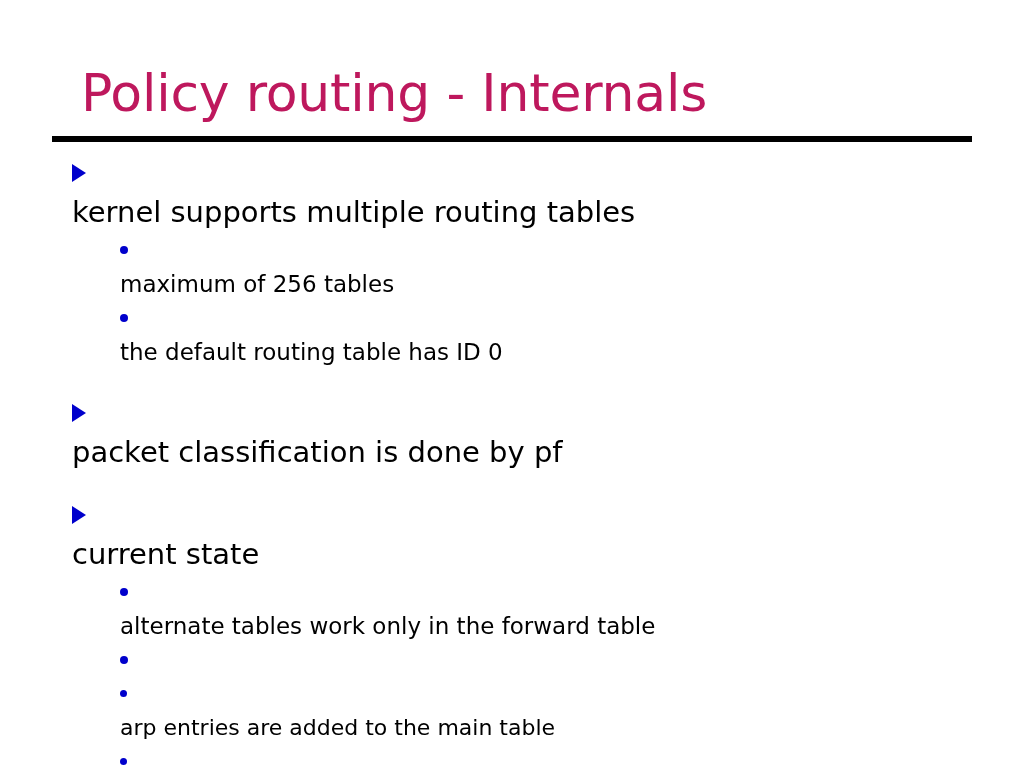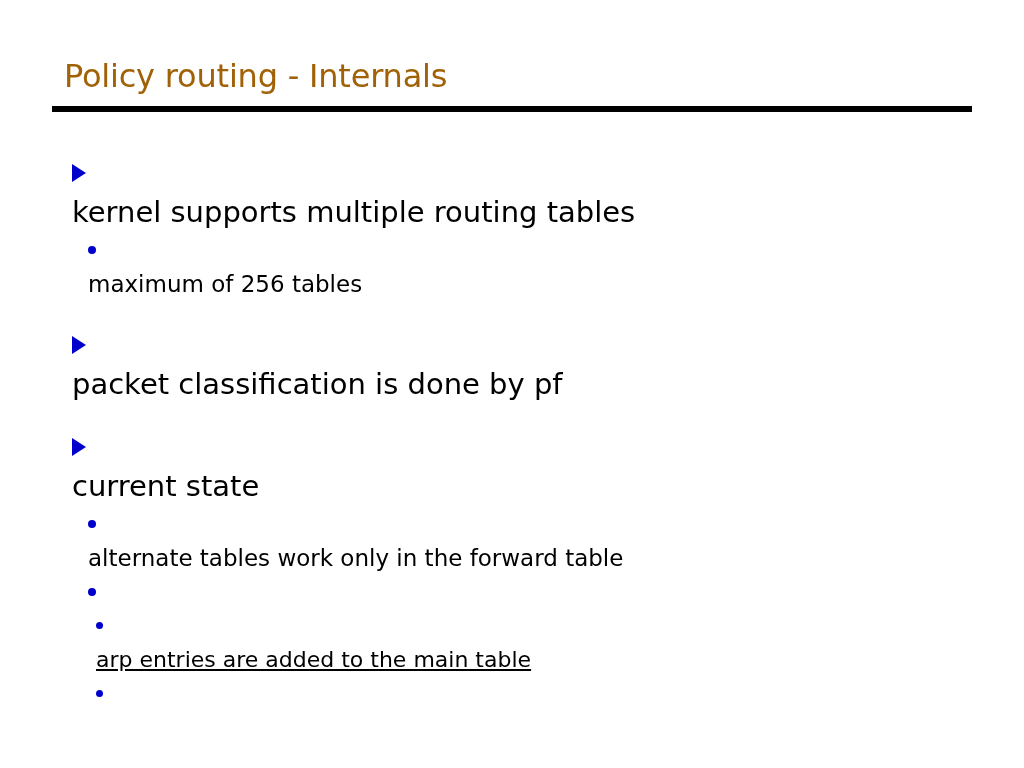--- a/index.html
+++ b/index.html
@@ -23,26 +23,26 @@
   }
 
   
   .title-block {
     position: absolute;
     left: 52px;
     top: 50px;
     width: 920px;
   }
   .slide-title {
-    font-size: 32px;
+    font-size: 52px;
     line-height: 52px;
     font-weight: normal;
     letter-spacing: -0.2px;
-    color: #a16207;
-    margin: 0;
+    color: #be185d;
+    margin: 17px;
     padding-left: 12px;
     white-space: nowrap;
   }
   .title-rule {
     margin-top: 4px;
     width: 920px;
     height: 6px;
     background: #000000;
   }
 
@@ -81,39 +81,38 @@
     line-height: 38px;
   }
   .lvl1 .text {
     font-size: 29px;
     line-height: 38px;
     color: #000000;
   }
 
   
   .lvl2 {
-    padding-left: 88px;
+    padding-left: 120px;
   }
   .lvl2 .marker {
     flex: 0 0 auto;
     width: 22px;
     color: #0000CC;
     font-size: 17px;
     line-height: 34px;
   }
   .lvl2 .text {
     font-size: 23px;
     line-height: 34px;
     color: #000000;
   }
 
   
   .lvl3 {
-    padding-left: 96px;
-    text-decoration: underline;
+    padding-left: 120px;
   }
   .lvl3 .marker {
     flex: 0 0 auto;
     width: 22px;
     color: #0000CC;
     font-size: 15px;
     line-height: 34px;
   }
   .lvl3 .text {
     font-size: 22px;
@@ -157,20 +156,24 @@
 
     <div class="grp">
       <div class="item lvl1">
         <span class="marker"><span class="tri"></span></span>
         <span class="text">kernel supports multiple routing tables</span>
       </div>
       <div class="item lvl2">
         <span class="marker"><span class="dot"></span></span>
         <span class="text">maximum of 256 tables</span>
       </div>
+      <div class="item lvl2">
+        <span class="marker"><span class="dot"></span></span>
+        <span class="text">the default routing table has ID 0</span>
+      </div>
     </div>
 
     <div class="grp">
       <div class="item lvl1">
         <span class="marker"><span class="tri"></span></span>
         <span class="text">packet classification is done by pf</span>
       </div>
     </div>
 
     <div class="grp">

